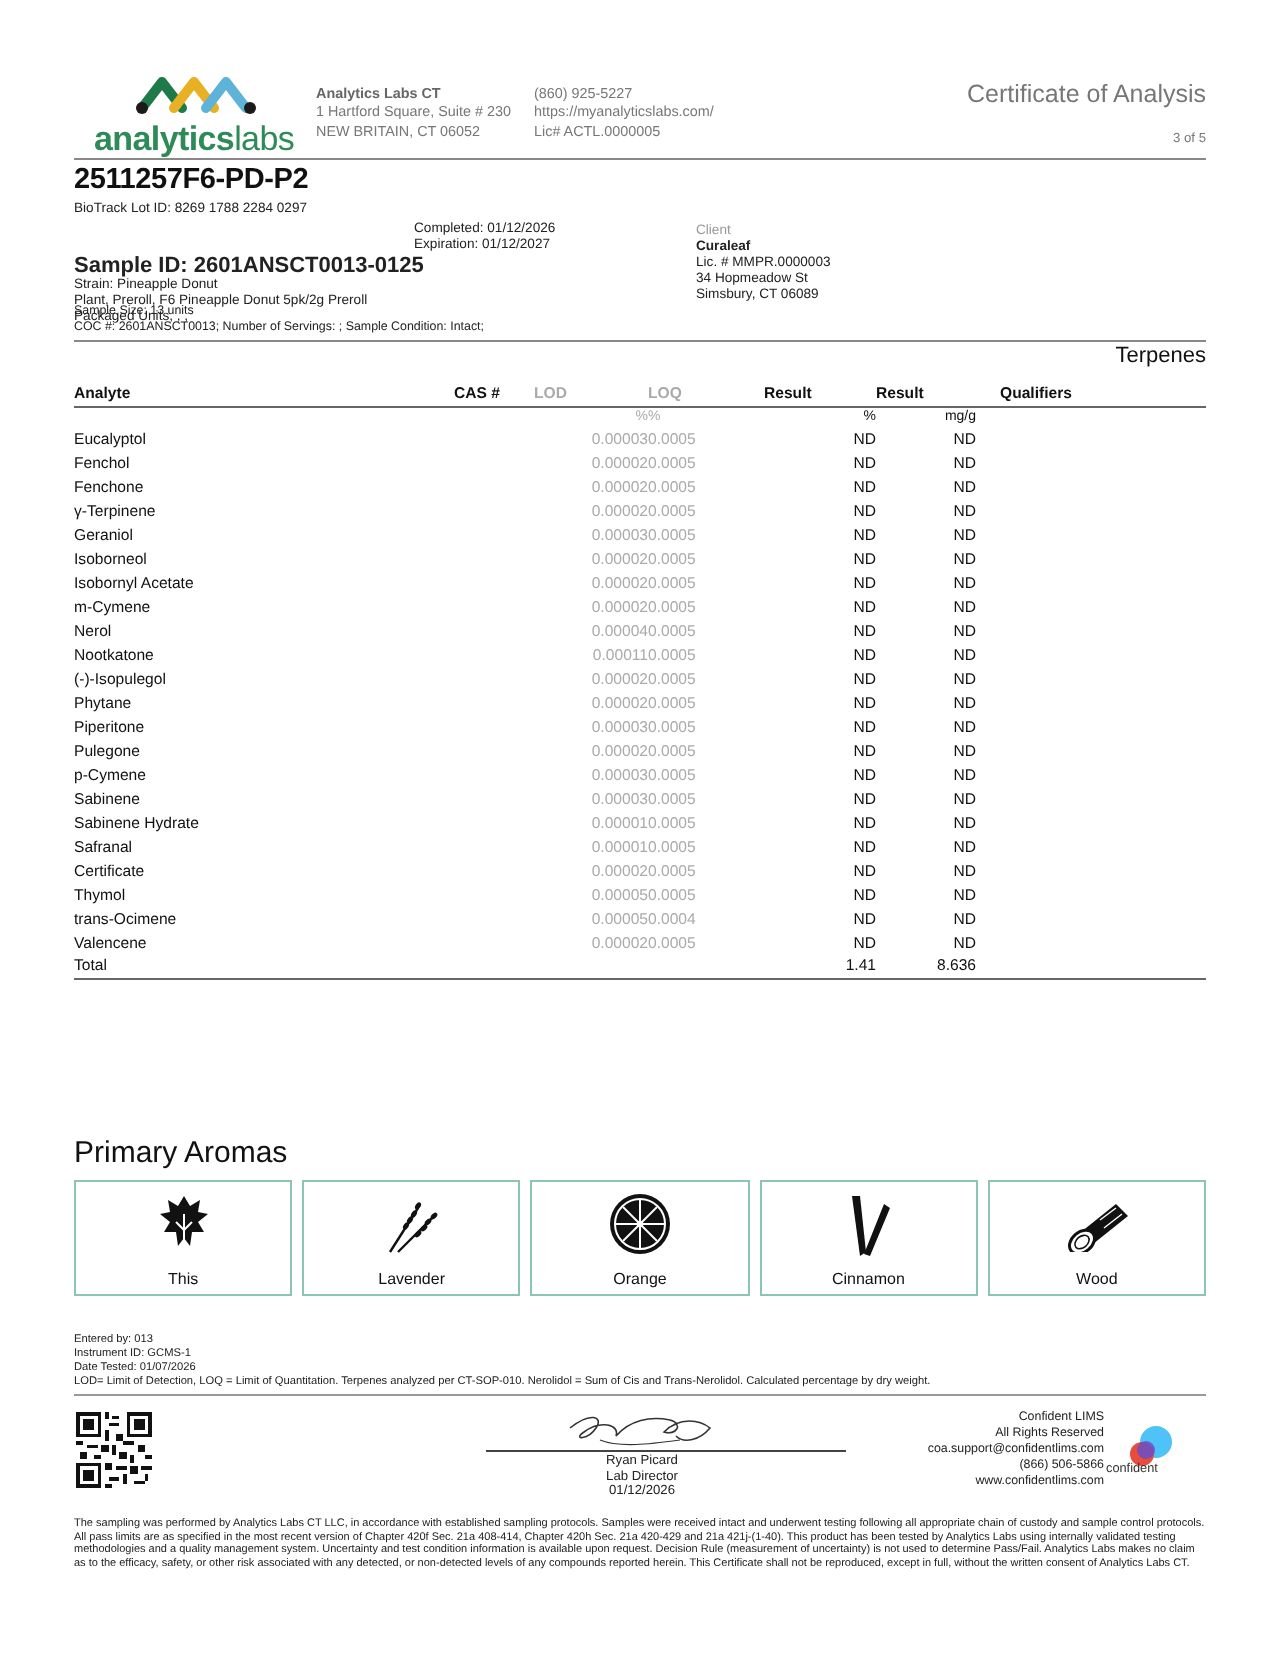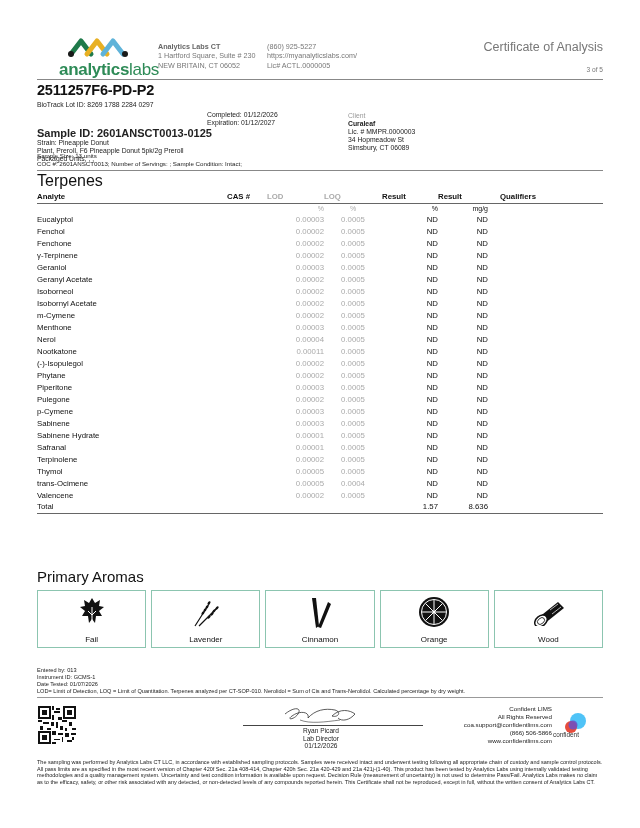--- a/index.html
+++ b/index.html
@@ -2,49 +2,49 @@
 <html><head>
   <meta charset="utf-8">
   <style>
     * { box-sizing: border-box; margin: 0; padding: 0; }
     html, body { width: 640px; height: 828px; background: #fff; overflow: hidden; }
     body { font-family: "Liberation Sans", "DejaVu Sans", sans-serif; color: #111; position: relative; }
 
     
     .header { position: absolute; left: 37px; top: 36px; width: 566px; height: 44px; border-bottom: 1px solid #888; }
     .logo { position: absolute; left: 4px; top: 0; width: 110px; height: 42px; }
-    .logo-text { position: absolute; left: 18px; top: 24px; font-size: 17px; font-weight: bold; letter-spacing: -0.3px; }
+    .logo-text { position: absolute; left: 6px; top: 24px; font-size: 17px; font-weight: bold; letter-spacing: -0.3px; }
     .logo-text .a1 { color: #2e8b57; }
     .logo-text .a2 { color: #2e8b57; font-weight: normal; }
     .lab-info { position: absolute; left: 121px; top: 6px; font-size: 7.2px; line-height: 9.3px; color: #777; }
     .lab-info .name { color: #666; font-weight: bold; }
     .lab-contact { position: absolute; left: 230px; top: 6px; font-size: 7.2px; line-height: 9.3px; color: #777; }
     .coa-title { position: absolute; right: 0; top: 4px; font-size: 12.5px; color: #777; }
     .page-num { position: absolute; right: 0; top: 30px; font-size: 6.6px; color: #777; }
 
     
     .batch-id { position: absolute; left: 37px; top: 82px; font-size: 14.5px; font-weight: bold; letter-spacing: -0.2px; }
     .sample-block { position: absolute; left: 37px; top: 101px; font-size: 6.8px; line-height: 8px; color: #222; }
     .sample-id { font-size: 11px; font-weight: bold; line-height: 12px; margin-top: 18px; }
     .dates { position: absolute; left: 207px; top: 111px; font-size: 6.8px; line-height: 8.3px; color: #222; }
     .client { position: absolute; left: 348px; top: 112px; font-size: 6.8px; line-height: 8px; color: #222; }
     .client .lbl { color: #999; }
     .client .cname { font-weight: bold; }
     .sample-extra { position: absolute; left: 37px; top: 152px; font-size: 6.2px; line-height: 7.5px; color: #222; }
 
     
-    .section-title { position: absolute; left: 37px; top: 170px; width: 566px; font-size: 16px; border-top: 1px solid #888; padding-top: 1px; }
+    .section-title { position: absolute; left: 37px; top: 170px; width: 566px; font-size: 11px; border-top: 1px solid #888; padding-top: 1px; text-align: right; }
     table.terp { position: absolute; left: 37px; top: 192px; width: 566px; border-collapse: collapse; font-size: 7.8px; }
     table.terp th { font-weight: bold; text-align: left; padding: 0 0 1px 0; height: 11px; }
     table.terp thead tr.h1 th { border-bottom: 1px solid #666; }
     table.terp td { height: 12px; padding: 0; white-space: nowrap; }
     .c-analyte { width: 190px; }
     .c-cas { width: 40px; text-align: right; }
     .c-lod { width: 57px; text-align: right; color: #aaa; }
-    .c-loq { width: 58px; text-align: center; color: #aaa; }
+    .c-loq { width: 58px; text-align: left; color: #aaa; }
     .c-r1 { width: 56px; text-align: right; }
     .c-r2 { width: 50px; text-align: right; }
     .c-q { padding-left: 12px !important; }
     th.c-lod, th.c-loq { color: #aaa; font-weight: normal; text-align: right; margin-left: 29px; }
     th.c-r1, th.c-r2, th.c-cas { text-align: right; }
     tr.units td { height: 10px; font-size: 7px; }
     tr.total td { font-weight: normal; border-bottom: 1px solid #666; }
 
     
     .aromas-title { position: absolute; left: 37px; top: 568px; font-size: 15px; }
@@ -182,29 +182,20 @@
       <tr>
         <td class="c-analyte">Geraniol</td>
         <td class="c-cas"></td>
         <td class="c-lod">0.00003</td>
         <td class="c-loq">0.0005</td>
         <td class="c-r1">ND</td>
         <td class="c-r2">ND</td>
         <td class="c-q"></td>
       </tr>
       <tr>
-        <td class="c-analyte">Geranyl Acetate</td>
-        <td class="c-cas"></td>
-        <td class="c-lod">0.00002</td>
-        <td class="c-loq">0.0005</td>
-        <td class="c-r1">ND</td>
-        <td class="c-r2">ND</td>
-        <td class="c-q"></td>
-      </tr>
-      <tr>
         <td class="c-analyte">Isoborneol</td>
         <td class="c-cas"></td>
         <td class="c-lod">0.00002</td>
         <td class="c-loq">0.0005</td>
         <td class="c-r1">ND</td>
         <td class="c-r2">ND</td>
         <td class="c-q"></td>
       </tr>
       <tr>
         <td class="c-analyte">Isobornyl Acetate</td>
@@ -218,120 +209,111 @@
       <tr>
         <td class="c-analyte">m-Cymene</td>
         <td class="c-cas"></td>
         <td class="c-lod">0.00002</td>
         <td class="c-loq">0.0005</td>
         <td class="c-r1">ND</td>
         <td class="c-r2">ND</td>
         <td class="c-q"></td>
       </tr>
       <tr>
-        <td class="c-analyte">Menthone</td>
+        <td class="c-analyte">Nerol</td>
+        <td class="c-cas"></td>
+        <td class="c-lod">0.00004</td>
+        <td class="c-loq">0.0005</td>
+        <td class="c-r1">ND</td>
+        <td class="c-r2">ND</td>
+        <td class="c-q"></td>
+      </tr>
+      <tr>
+        <td class="c-analyte">Nootkatone</td>
+        <td class="c-cas"></td>
+        <td class="c-lod">0.00011</td>
+        <td class="c-loq">0.0005</td>
+        <td class="c-r1">ND</td>
+        <td class="c-r2">ND</td>
+        <td class="c-q"></td>
+      </tr>
+      <tr>
+        <td class="c-analyte">(-)-Isopulegol</td>
+        <td class="c-cas"></td>
+        <td class="c-lod">0.00002</td>
+        <td class="c-loq">0.0005</td>
+        <td class="c-r1">ND</td>
+        <td class="c-r2">ND</td>
+        <td class="c-q"></td>
+      </tr>
+      <tr>
+        <td class="c-analyte">Phytane</td>
+        <td class="c-cas"></td>
+        <td class="c-lod">0.00002</td>
+        <td class="c-loq">0.0005</td>
+        <td class="c-r1">ND</td>
+        <td class="c-r2">ND</td>
+        <td class="c-q"></td>
+      </tr>
+      <tr>
+        <td class="c-analyte">Piperitone</td>
         <td class="c-cas"></td>
         <td class="c-lod">0.00003</td>
         <td class="c-loq">0.0005</td>
         <td class="c-r1">ND</td>
         <td class="c-r2">ND</td>
         <td class="c-q"></td>
       </tr>
       <tr>
-        <td class="c-analyte">Nerol</td>
-        <td class="c-cas"></td>
-        <td class="c-lod">0.00004</td>
-        <td class="c-loq">0.0005</td>
-        <td class="c-r1">ND</td>
-        <td class="c-r2">ND</td>
-        <td class="c-q"></td>
-      </tr>
-      <tr>
-        <td class="c-analyte">Nootkatone</td>
-        <td class="c-cas"></td>
-        <td class="c-lod">0.00011</td>
-        <td class="c-loq">0.0005</td>
-        <td class="c-r1">ND</td>
-        <td class="c-r2">ND</td>
-        <td class="c-q"></td>
-      </tr>
-      <tr>
-        <td class="c-analyte">(-)-Isopulegol</td>
-        <td class="c-cas"></td>
-        <td class="c-lod">0.00002</td>
-        <td class="c-loq">0.0005</td>
-        <td class="c-r1">ND</td>
-        <td class="c-r2">ND</td>
-        <td class="c-q"></td>
-      </tr>
-      <tr>
-        <td class="c-analyte">Phytane</td>
-        <td class="c-cas"></td>
-        <td class="c-lod">0.00002</td>
-        <td class="c-loq">0.0005</td>
-        <td class="c-r1">ND</td>
-        <td class="c-r2">ND</td>
-        <td class="c-q"></td>
-      </tr>
-      <tr>
-        <td class="c-analyte">Piperitone</td>
+        <td class="c-analyte">Pulegone</td>
+        <td class="c-cas"></td>
+        <td class="c-lod">0.00002</td>
+        <td class="c-loq">0.0005</td>
+        <td class="c-r1">ND</td>
+        <td class="c-r2">ND</td>
+        <td class="c-q"></td>
+      </tr>
+      <tr>
+        <td class="c-analyte">p-Cymene</td>
         <td class="c-cas"></td>
         <td class="c-lod">0.00003</td>
         <td class="c-loq">0.0005</td>
         <td class="c-r1">ND</td>
         <td class="c-r2">ND</td>
         <td class="c-q"></td>
       </tr>
       <tr>
-        <td class="c-analyte">Pulegone</td>
-        <td class="c-cas"></td>
-        <td class="c-lod">0.00002</td>
-        <td class="c-loq">0.0005</td>
-        <td class="c-r1">ND</td>
-        <td class="c-r2">ND</td>
-        <td class="c-q"></td>
-      </tr>
-      <tr>
-        <td class="c-analyte">p-Cymene</td>
+        <td class="c-analyte">Sabinene</td>
         <td class="c-cas"></td>
         <td class="c-lod">0.00003</td>
         <td class="c-loq">0.0005</td>
         <td class="c-r1">ND</td>
         <td class="c-r2">ND</td>
         <td class="c-q"></td>
       </tr>
       <tr>
-        <td class="c-analyte">Sabinene</td>
-        <td class="c-cas"></td>
-        <td class="c-lod">0.00003</td>
-        <td class="c-loq">0.0005</td>
-        <td class="c-r1">ND</td>
-        <td class="c-r2">ND</td>
-        <td class="c-q"></td>
-      </tr>
-      <tr>
         <td class="c-analyte">Sabinene Hydrate</td>
         <td class="c-cas"></td>
         <td class="c-lod">0.00001</td>
         <td class="c-loq">0.0005</td>
         <td class="c-r1">ND</td>
         <td class="c-r2">ND</td>
         <td class="c-q"></td>
       </tr>
       <tr>
         <td class="c-analyte">Safranal</td>
         <td class="c-cas"></td>
         <td class="c-lod">0.00001</td>
         <td class="c-loq">0.0005</td>
         <td class="c-r1">ND</td>
         <td class="c-r2">ND</td>
         <td class="c-q"></td>
       </tr>
       <tr>
-        <td class="c-analyte">Terpinolene</td>
+        <td class="c-analyte">Certificate</td>
         <td class="c-cas"></td>
         <td class="c-lod">0.00002</td>
         <td class="c-loq">0.0005</td>
         <td class="c-r1">ND</td>
         <td class="c-r2">ND</td>
         <td class="c-q"></td>
       </tr>
       <tr>
         <td class="c-analyte">Thymol</td>
         <td class="c-cas"></td>
@@ -359,72 +341,72 @@
         <td class="c-r2">ND</td>
         <td class="c-q"></td>
       </tr>
     </tbody>
   <tfoot>
     <tr class="total">
       <td class="c-analyte">Total</td>
       <td class="c-cas"></td>
       <td class="c-lod"></td>
       <td class="c-loq"></td>
-      <td class="c-r1">1.57</td>
+      <td class="c-r1">1.41</td>
       <td class="c-r2">8.636</td>
       <td class="c-q"></td>
     </tr>
   </tfoot>
 </table>
 
 <div class="aromas-title">Primary Aromas</div>
 <div class="aromas">
   <div class="aroma">
     <svg width="26" height="32" viewBox="0 0 26 32">
       <path d="M13 2 L16 7 L21 4 L20 10 L25 11 L20 15 L23 20 L17 20 L16 27 L13 23 L10 27 L9 20 L3 20 L6 15 L1 11 L6 10 L5 4 L10 7 Z" fill="#111"></path>
       <path d="M13 11 L13 24 M9 15 L13 19 L17 15" stroke="#fff" stroke-width="1" fill="none"></path>
     </svg>
-    <div class="lbl">Fail</div>
+    <div class="lbl">This</div>
   </div>
   <div class="aroma">
     <svg width="30" height="32" viewBox="0 0 30 32">
       <path d="M4 30 L18 8 M8 30 L26 12" stroke="#111" stroke-width="1.2" fill="none"></path>
       <g fill="#111">
         <ellipse cx="12" cy="17" rx="2" ry="1.2" transform="rotate(-55 12 17)"></ellipse>
         <ellipse cx="14" cy="14" rx="2" ry="1.2" transform="rotate(-55 14 14)"></ellipse>
         <ellipse cx="16" cy="11" rx="2" ry="1.2" transform="rotate(-55 16 11)"></ellipse>
         <ellipse cx="18" cy="7" rx="2" ry="1.2" transform="rotate(-55 18 7)"></ellipse>
         <ellipse cx="18" cy="21" rx="2" ry="1.2" transform="rotate(-45 18 21)"></ellipse>
         <ellipse cx="21" cy="18" rx="2" ry="1.2" transform="rotate(-45 21 18)"></ellipse>
         <ellipse cx="23" cy="15" rx="2" ry="1.2" transform="rotate(-45 23 15)"></ellipse>
         <ellipse cx="26" cy="12" rx="2" ry="1.2" transform="rotate(-45 26 12)"></ellipse>
       </g>
     </svg>
     <div class="lbl">Lavender</div>
   </div>
   <div class="aroma">
-    <svg width="24" height="34" viewBox="0 0 24 34">
-      <path d="M4 2 L8 2 L11 30 L8 32 Z" fill="#111"></path>
-      <path d="M20 6 L23 8 L13 32 L10 31 Z" fill="#111"></path>
-    </svg>
-    <div class="lbl">Cinnamon</div>
-  </div>
-  <div class="aroma">
     <svg width="32" height="32" viewBox="0 0 32 32">
       <circle cx="16" cy="16" r="15" fill="#111"></circle>
       <circle cx="16" cy="16" r="12.5" fill="none" stroke="#fff" stroke-width="1"></circle>
       <g stroke="#fff" stroke-width="1">
         <line x1="16" y1="4" x2="16" y2="28"></line>
         <line x1="4" y1="16" x2="28" y2="16"></line>
         <line x1="7.5" y1="7.5" x2="24.5" y2="24.5"></line>
         <line x1="24.5" y1="7.5" x2="7.5" y2="24.5"></line>
       </g>
       <circle cx="16" cy="16" r="1.5" fill="#fff"></circle>
     </svg>
     <div class="lbl">Orange</div>
+  </div>
+  <div class="aroma">
+    <svg width="24" height="34" viewBox="0 0 24 34">
+      <path d="M4 2 L8 2 L11 30 L8 32 Z" fill="#111"></path>
+      <path d="M20 6 L23 8 L13 32 L10 31 Z" fill="#111"></path>
+    </svg>
+    <div class="lbl">Cinnamon</div>
   </div>
   <div class="aroma">
     <svg width="36" height="30" viewBox="0 0 36 30">
       <path d="M8 22 L28 6 L34 12 L14 28 Z" fill="#111"></path>
       <ellipse cx="11" cy="25" rx="7" ry="5" transform="rotate(-40 11 25)" fill="#fff" stroke="#111" stroke-width="1.5"></ellipse>
       <ellipse cx="11" cy="25" rx="4" ry="2.8" transform="rotate(-40 11 25)" fill="none" stroke="#111" stroke-width="0.8"></ellipse>
       <line x1="20" y1="14" x2="28" y2="8" stroke="#fff" stroke-width="0.7"></line>
       <line x1="22" y1="18" x2="31" y2="11" stroke="#fff" stroke-width="0.7"></line>
     </svg>
     <div class="lbl">Wood</div>

